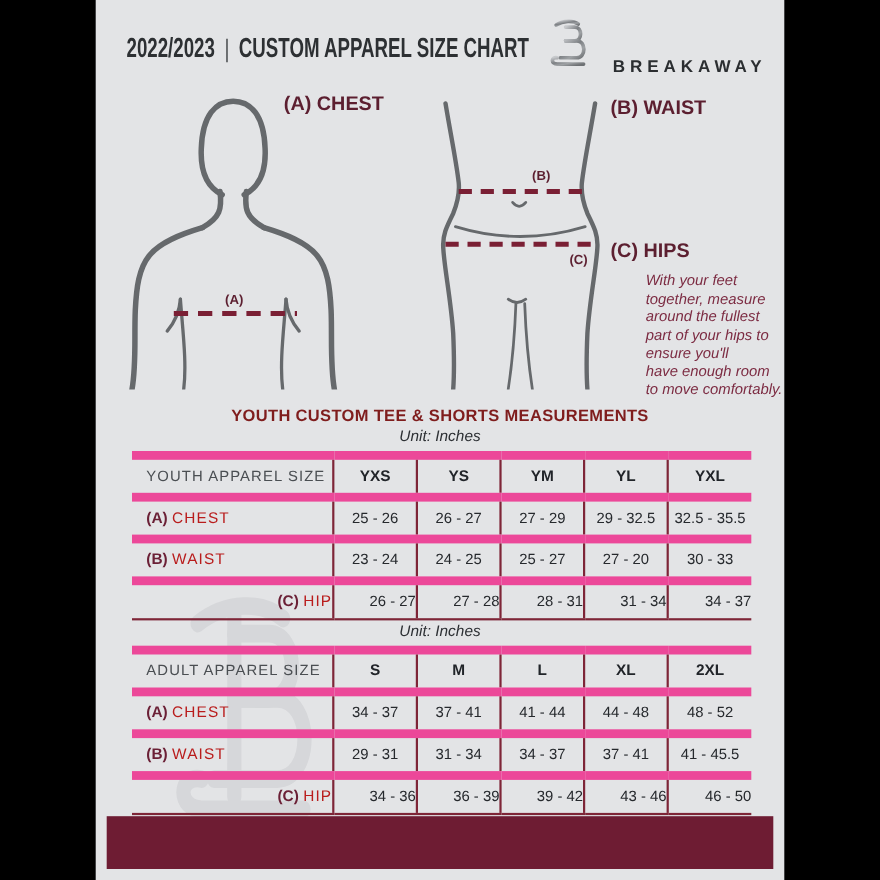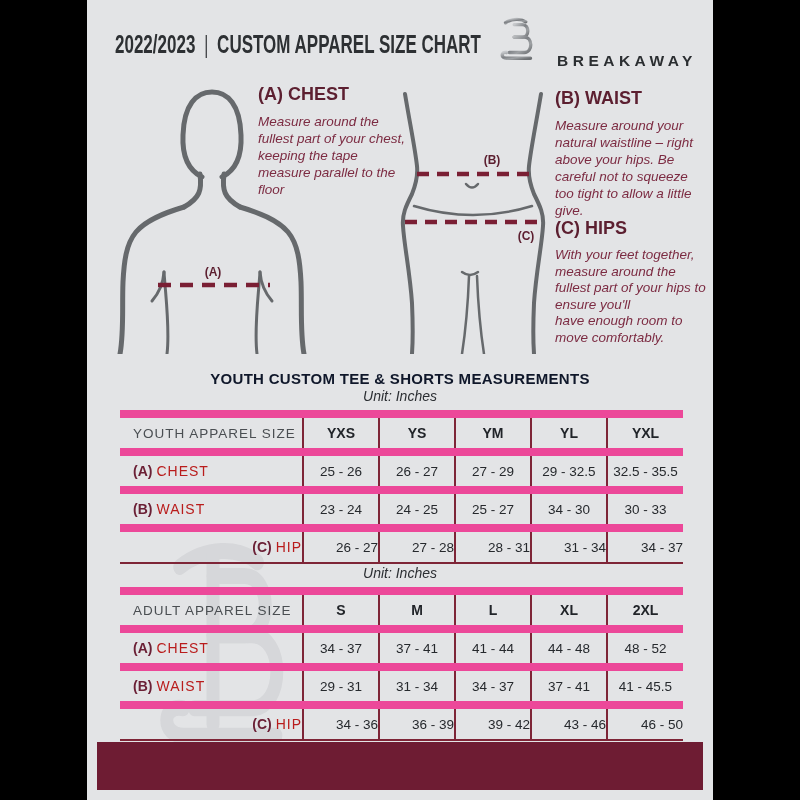--- a/index.html
+++ b/index.html
@@ -31,26 +31,26 @@
   .figure-lower { position:absolute; left:311px; top:88px; width:150px; height:266px; z-index:1; }
   .measure-block { position:absolute; z-index:1; }
   .chest-block { left:171px; top:84px; width:152px; }
   .waist-block { left:468px; top:88px; width:152px; }
   .hips-block  { left:468px; top:218px; width:158px; }
   .measure-heading { font-weight:700; font-size:18px; color:#5c1f30; line-height:21px; }
   .measure-desc {
     margin-top:8px; font-style:italic; font-size:13.5px; line-height:17px;
     color:#7c2b42; white-space:pre-line;
   }
-  .hips-block .measure-desc { line-height:16.5px; }
+  .hips-block .measure-desc { line-height:16.5px;margin-left:32px; }
 
   
   .table-title {
     position:absolute; left:0; width:626px; text-align:center;
-    font-weight:700; font-size:15px; letter-spacing:.3px; color:#0f172a; z-index:1;
+    font-weight:700; font-size:15px; letter-spacing:.3px; color:#7f1d1d; z-index:1;
   }
   .unit-label {
     position:absolute; left:0; width:626px; text-align:center;
     font-style:italic; font-size:14px; color:#2c2f33; z-index:1;
   }
   .youth-title { top:370px; }  .youth-unit { top:388px; }
   .adult-title { top:547px; }  .adult-unit { top:565px; }
 
   
   .size-table {
@@ -153,26 +153,24 @@
       <path d="M79 188 C80 215 82 240 86 266"></path>
     </g>
     <path d="M19 86 L131 86" stroke="#7a1f34" stroke-width="4.5" stroke-dasharray="12 8" fill="none"></path>
     <path d="M7 134 L143 134" stroke="#7a1f34" stroke-width="4.5" stroke-dasharray="12 8" fill="none"></path>
     <text x="94" y="76" text-anchor="middle" font-family="Liberation Sans, sans-serif" font-size="12" font-weight="bold" fill="#5c1f30">(B)</text>
     <text x="128" y="152" text-anchor="middle" font-family="Liberation Sans, sans-serif" font-size="12" font-weight="bold" fill="#5c1f30">(C)</text>
   </svg>
 
   <div class="measure-block chest-block">
     <div class="measure-heading">(A) CHEST</div>
-    <div class="measure-desc">Measure around the fullest part of your chest, keeping the tape measure parallel to the floor</div>
   </div>
 
   <div class="measure-block waist-block">
     <div class="measure-heading">(B) WAIST</div>
-    <div class="measure-desc">Measure around your natural waistline – right above your hips. Be careful not to squeeze too tight to allow a little give.</div>
   </div>
 
   <div class="measure-block hips-block">
     <div class="measure-heading">(C) HIPS</div>
     <div class="measure-desc">With your feet together, measure around the fullest part of your hips to ensure you'll
 have enough room to move comfortably.</div>
   </div>
 
   <div class="table-title youth-title">YOUTH CUSTOM TEE &amp; SHORTS MEASUREMENTS</div>
   <div class="unit-label youth-unit">Unit: Inches</div>
@@ -201,21 +199,21 @@
       <td><span class="cell-value">26 - 27</span></td>
       <td><span class="cell-value">27 - 29</span></td>
       <td><span class="cell-value">29 - 32.5</span></td>
       <td><span class="cell-value">32.5 - 35.5</span></td>
     </tr>
     <tr>
       <td class="label-cell"><span class="row-prefix">(B)</span><span class="row-label">WAIST</span></td>
       <td><span class="cell-value">23 - 24</span></td>
       <td><span class="cell-value">24 - 25</span></td>
       <td><span class="cell-value">25 - 27</span></td>
-      <td><span class="cell-value">34 - 30</span></td>
+      <td><span class="cell-value">27 - 20</span></td>
       <td><span class="cell-value">30 - 33</span></td>
     </tr>
     <tr>
       <td class="label-cell"><span class="row-prefix">(C)</span><span class="row-label">HIP</span></td>
       <td><span class="cell-value">26 - 27</span></td>
       <td><span class="cell-value">27 - 28</span></td>
       <td><span class="cell-value">28 - 31</span></td>
       <td><span class="cell-value">31 - 34</span></td>
       <td><span class="cell-value">34 - 37</span></td>
     </tr>

